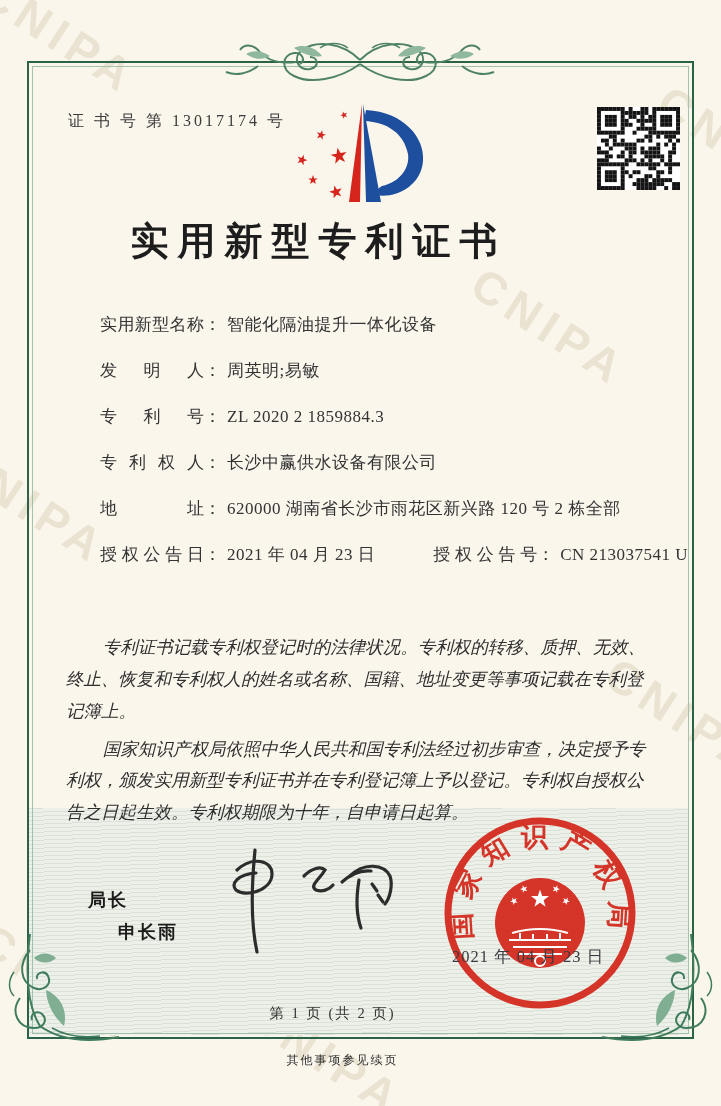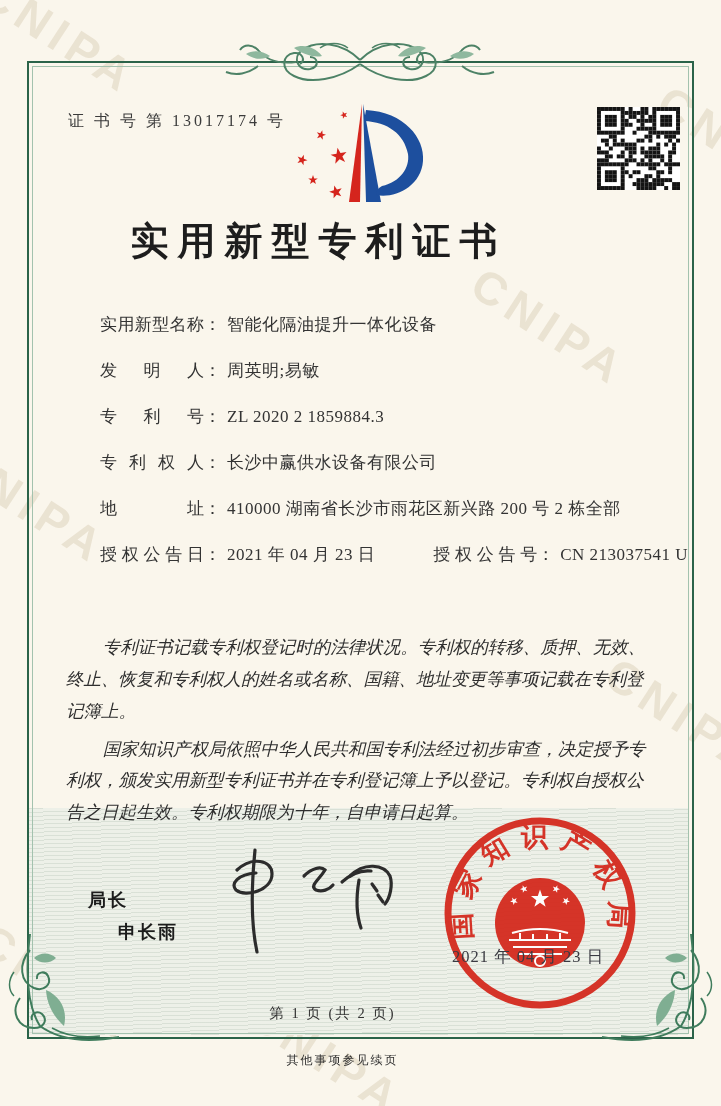--- a/index.html
+++ b/index.html
@@ -446,21 +446,21 @@
     <div class="frow">
       <span class="flabel">发明人</span><span class="fcolon">：</span><span class="fval">周英明;易敏</span>
     </div>
     <div class="frow">
       <span class="flabel">专利号</span><span class="fcolon">：</span><span class="fval">ZL 2020 2 1859884.3</span>
     </div>
     <div class="frow">
       <span class="flabel">专利权人</span><span class="fcolon">：</span><span class="fval">长沙中赢供水设备有限公司</span>
     </div>
     <div class="frow">
-      <span class="flabel">地址</span><span class="fcolon">：</span><span class="fval">410000 湖南省长沙市雨花区新兴路 200 号 2 栋全部</span>
+      <span class="flabel">地址</span><span class="fcolon">：</span><span class="fval">620000 湖南省长沙市雨花区新兴路 120 号 2 栋全部</span>
     </div>
     <div class="frow">
       <span class="flabel">授权公告日</span><span class="fcolon">：</span><span class="fval">2021 年 04 月 23 日</span><span class="fgroup2"><span class="flabel">授权公告号</span><span class="fcolon">：</span><span class="fval">CN 213037541 U</span></span>
     </div>
   </div>
 
   <div class="bodytext">
     <p>专利证书记载专利权登记时的法律状况。专利权的转移、质押、无效、终止、恢复和专利权人的姓名或名称、国籍、地址变更等事项记载在专利登记簿上。</p>
     <p>国家知识产权局依照中华人民共和国专利法经过初步审查，决定授予专利权，颁发实用新型专利证书并在专利登记簿上予以登记。专利权自授权公告之日起生效。专利权期限为十年，自申请日起算。</p>
   </div>

